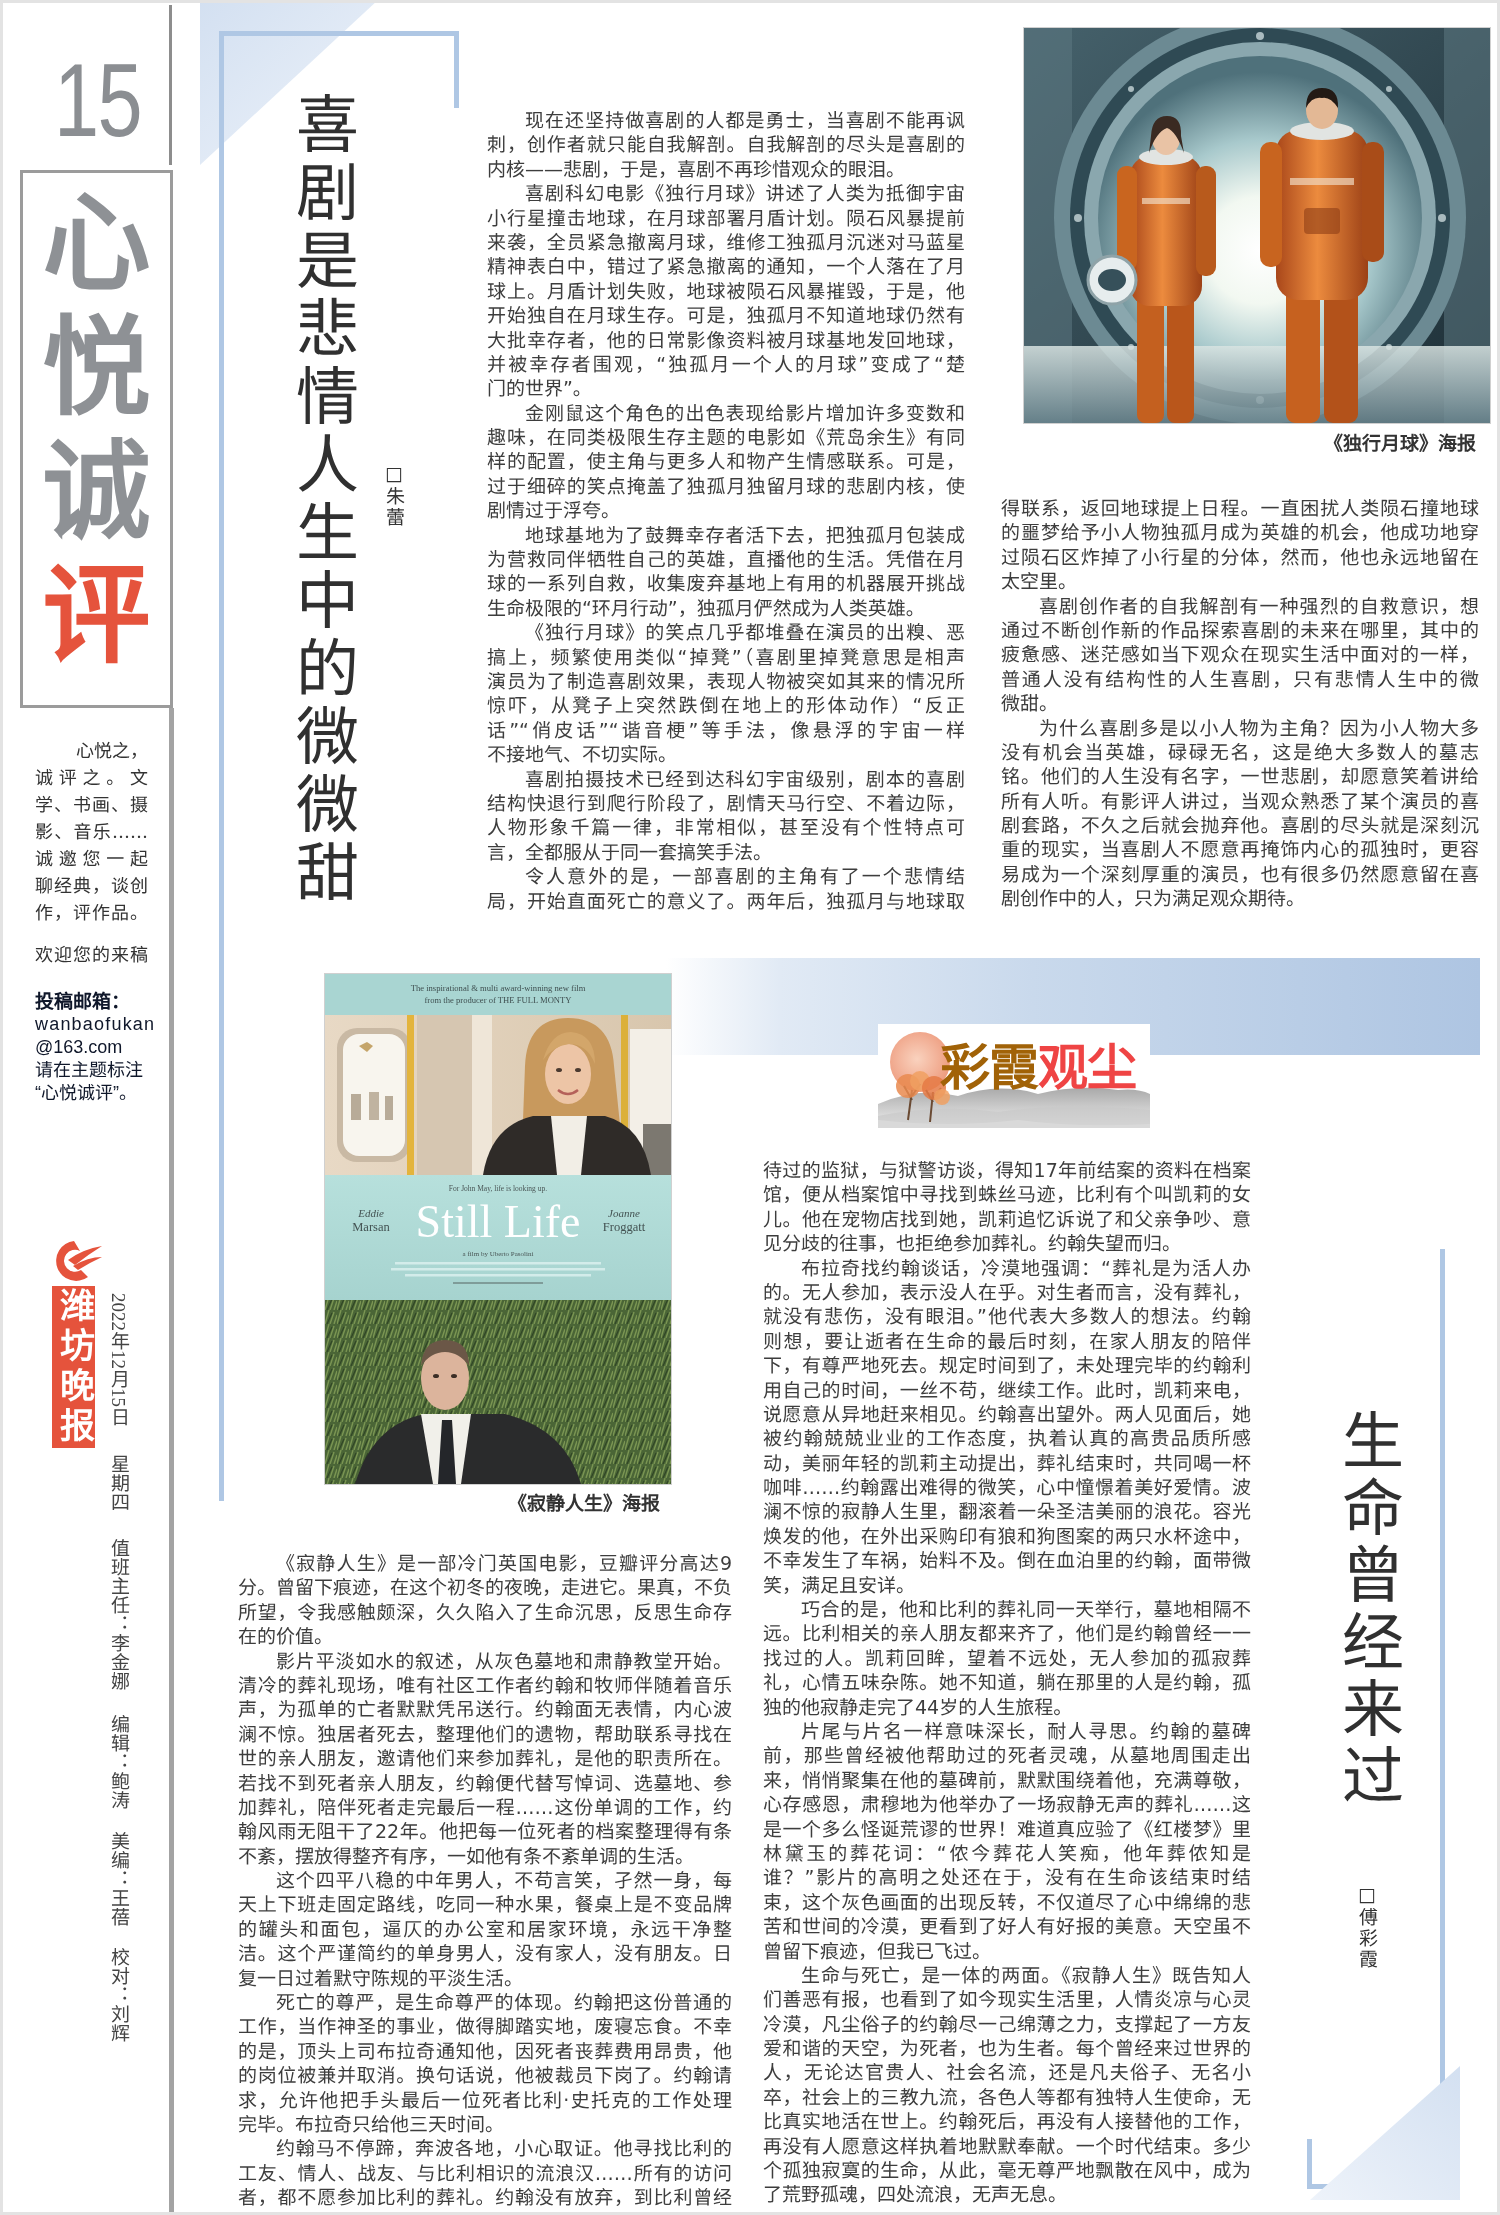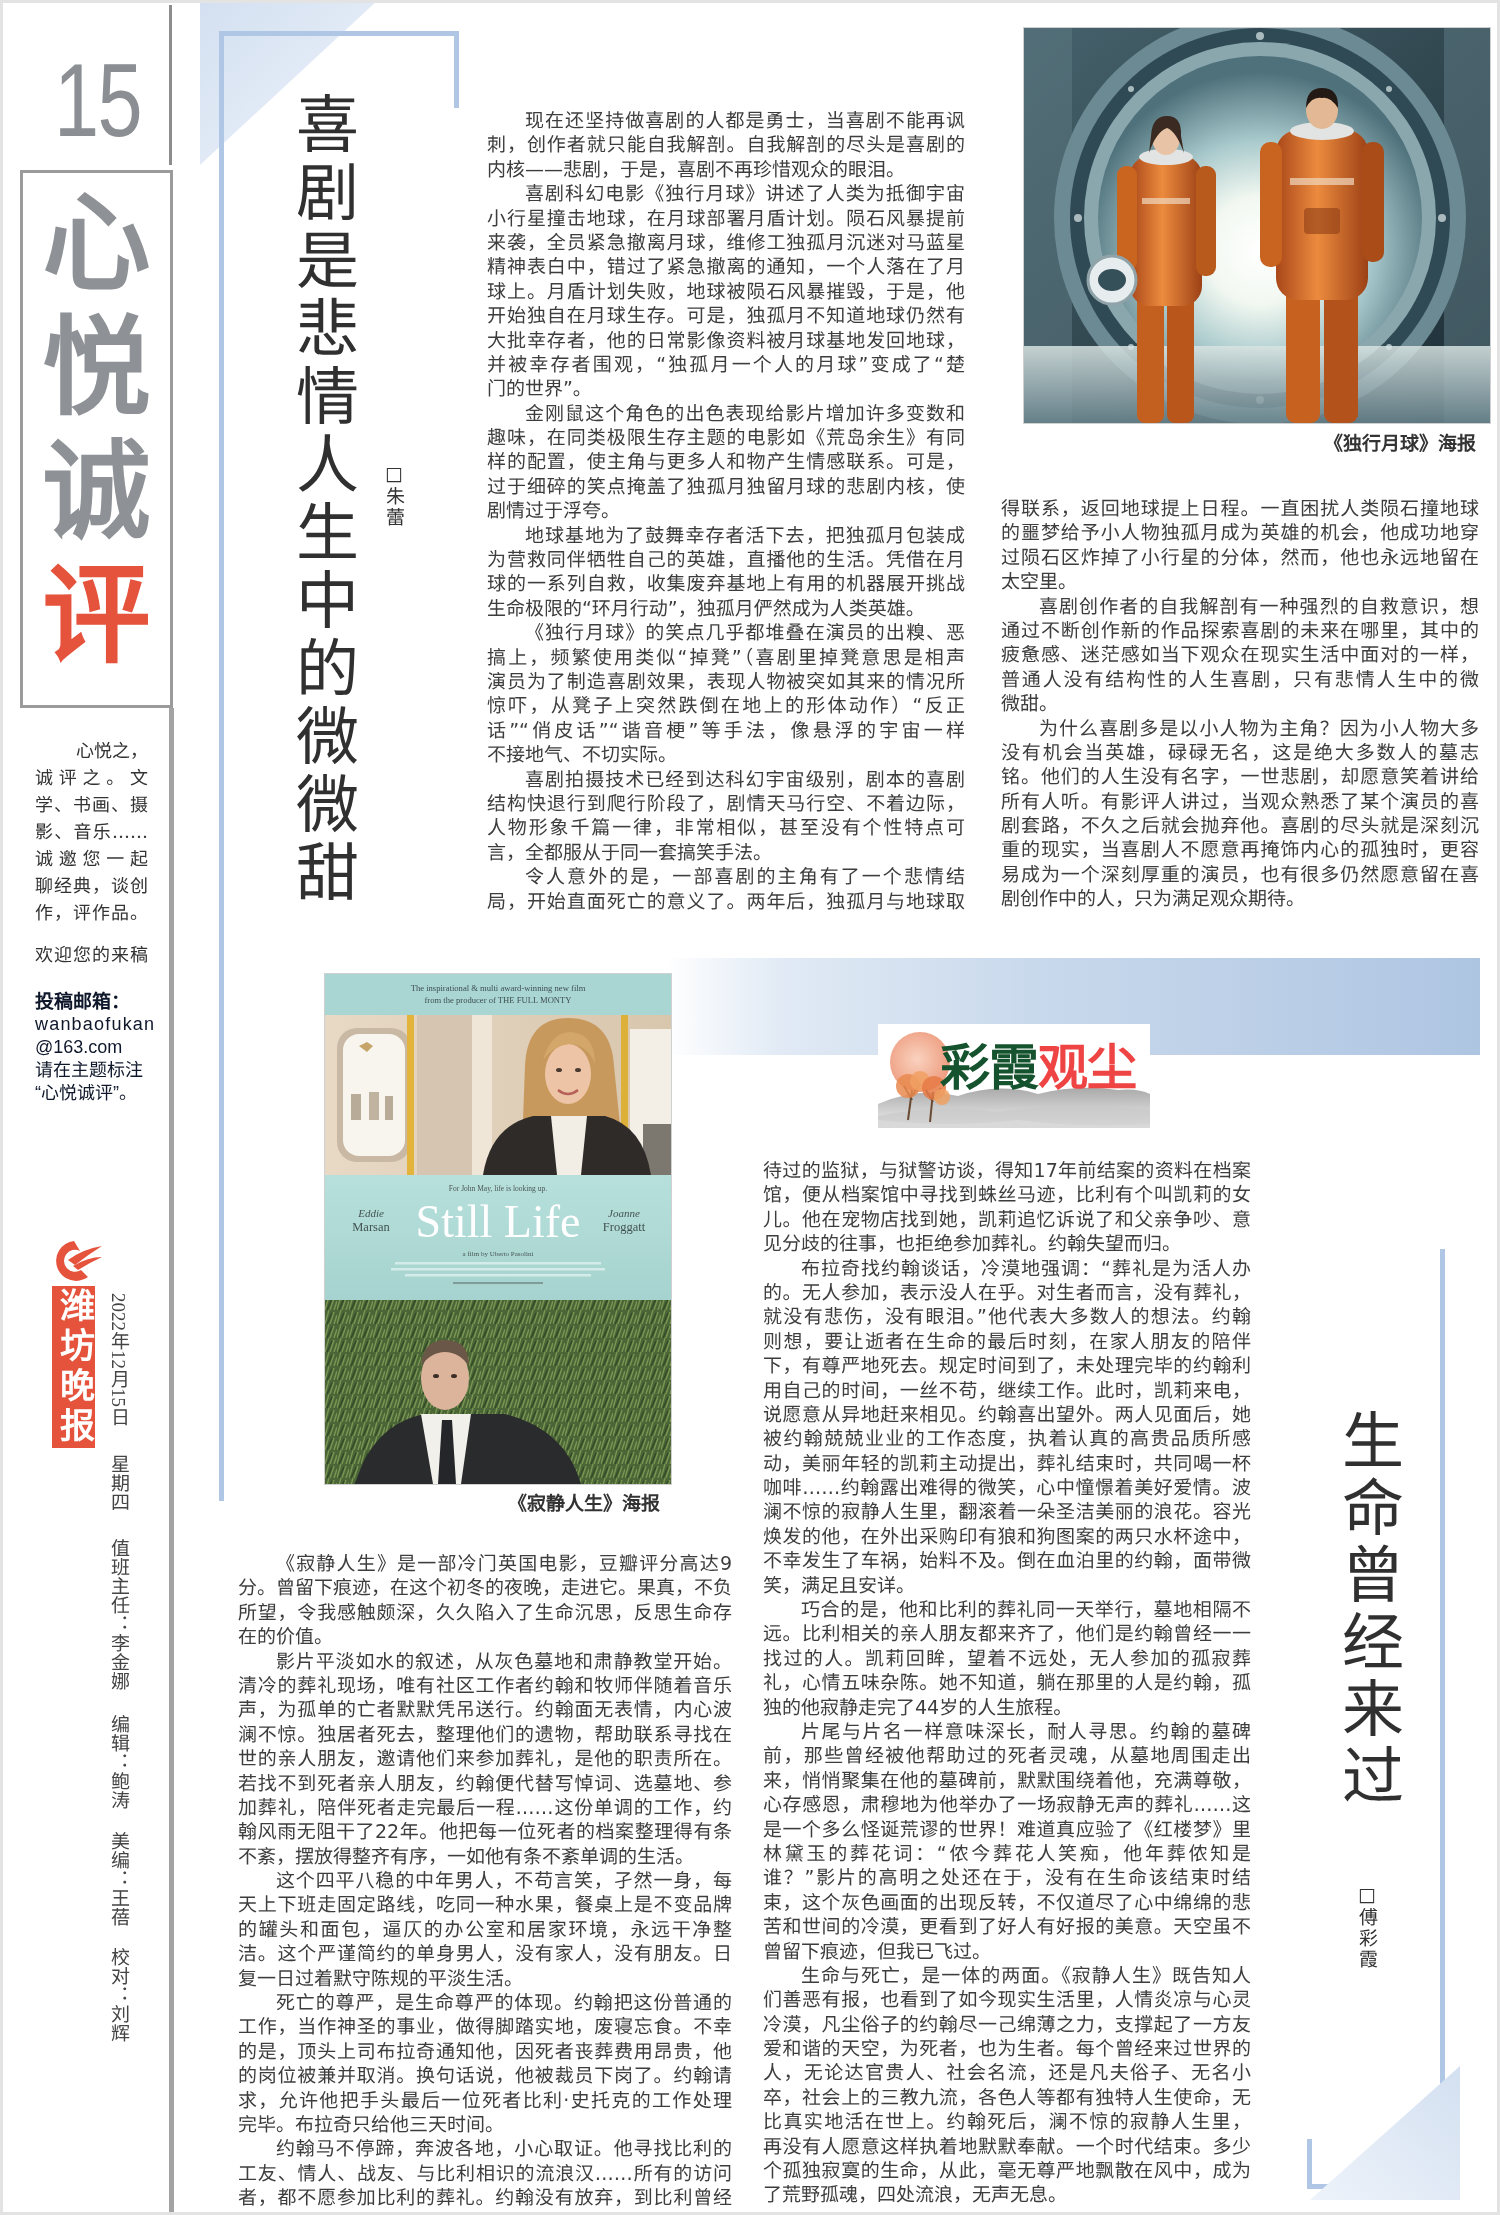--- a/index.html
+++ b/index.html
@@ -38,21 +38,21 @@
   .col{position:absolute;font-family:"DejaVu Sans",sans-serif;font-size:19px;color:#3d3d3d;}
   .col .line{height:24.4px;line-height:24.4px;text-align:justify;text-align-last:justify;}
   .col .line.indent{padding-left:38px;}
   .col .line.last{text-align-last:left;}
 
   .caption{font-size:19px;font-weight:bold;line-height:24px;color:#333;text-align:right;font-family:"DejaVu Sans",sans-serif;white-space:nowrap;}
 
   .band{left:666px;top:958px;width:814px;height:97px;background:linear-gradient(to right,rgba(232,239,248,0) 0%,#e1eaf5 14%,#c9d9ec 45%,#aec5e2 100%);}
   .column-logo{left:878px;top:1024px;width:272px;height:108px;}
   .column-logo-text{position:absolute;left:62px;top:12px;font-family:"Liberation Serif",serif;font-weight:bold;font-size:50px;line-height:64px;letter-spacing:-1px;white-space:nowrap;}
-  .column-logo-text .hl{color:#14532d;}
+  .column-logo-text .hl{color:#a16207;}
   .column-logo-text .rest{color:#ef4444;}
   .poster{box-shadow:0 0 0 1px #d0d0d0;margin-left:12px;}
 </style>
 </head>
 <body>
 
 <div class="abs page-number">15</div>
 <div class="abs page-number-divider"></div>
 
 <div class="abs section-box">
@@ -435,21 +435,21 @@
       <div class="line">苦和世间的冷漠，更看到了好人有好报的美意。天空虽不</div>
       <div class="line last">曾留下痕迹，但我已飞过。</div>
     </div>
     <div class="para">
       <div class="line indent">生命与死亡，是一体的两面。《寂静人生》既告知人</div>
       <div class="line">们善恶有报，也看到了如今现实生活里，人情炎凉与心灵</div>
       <div class="line">冷漠，凡尘俗子的约翰尽一己绵薄之力，支撑起了一方友</div>
       <div class="line">爱和谐的天空，为死者，也为生者。每个曾经来过世界的</div>
       <div class="line">人，无论达官贵人、社会名流，还是凡夫俗子、无名小</div>
       <div class="line">卒，社会上的三教九流，各色人等都有独特人生使命，无</div>
-      <div class="line">比真实地活在世上。约翰死后，澜不惊的寂静人生里，</div>
+      <div class="line">比真实地活在世上。约翰死后，再没有人接替他的工作，</div>
       <div class="line">再没有人愿意这样执着地默默奉献。一个时代结束。多少</div>
       <div class="line">个孤独寂寞的生命，从此，毫无尊严地飘散在风中，成为</div>
       <div class="line last">了荒野孤魂，四处流浪，无声无息。</div>
     </div>
   </div>
 
 <div class="abs headline vert" style="left:1334px;top:1408px;font-size:62px;line-height:66px;">生命曾经来过</div>
 <div class="abs byline vert" style="left:1356px;top:1883px;">□傅彩霞</div>
 
 <div class="abs frame-line" style="left:1440px;top:1249px;width:5px;height:940px;"></div>

